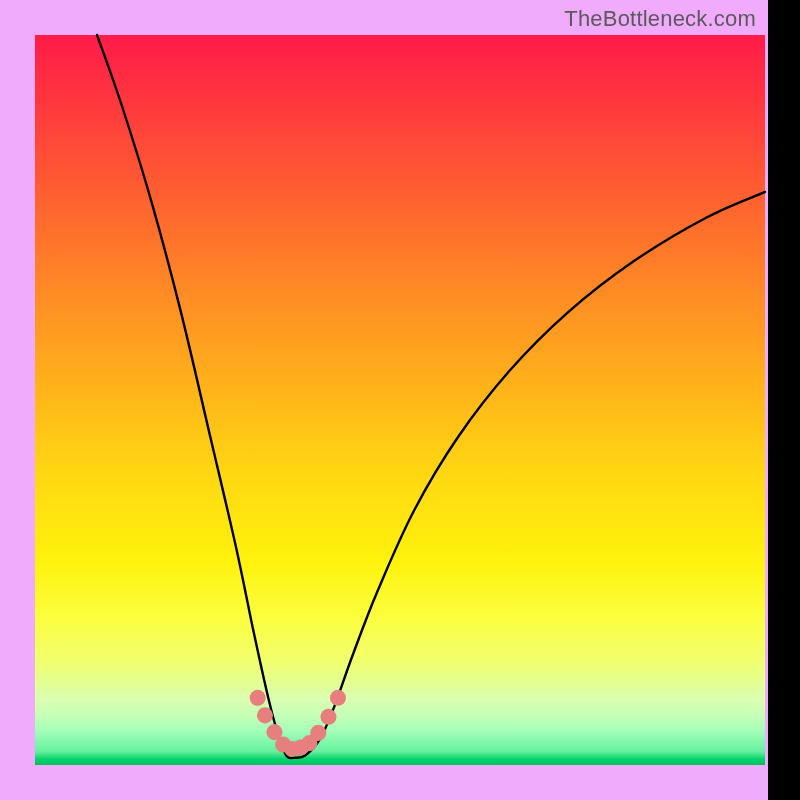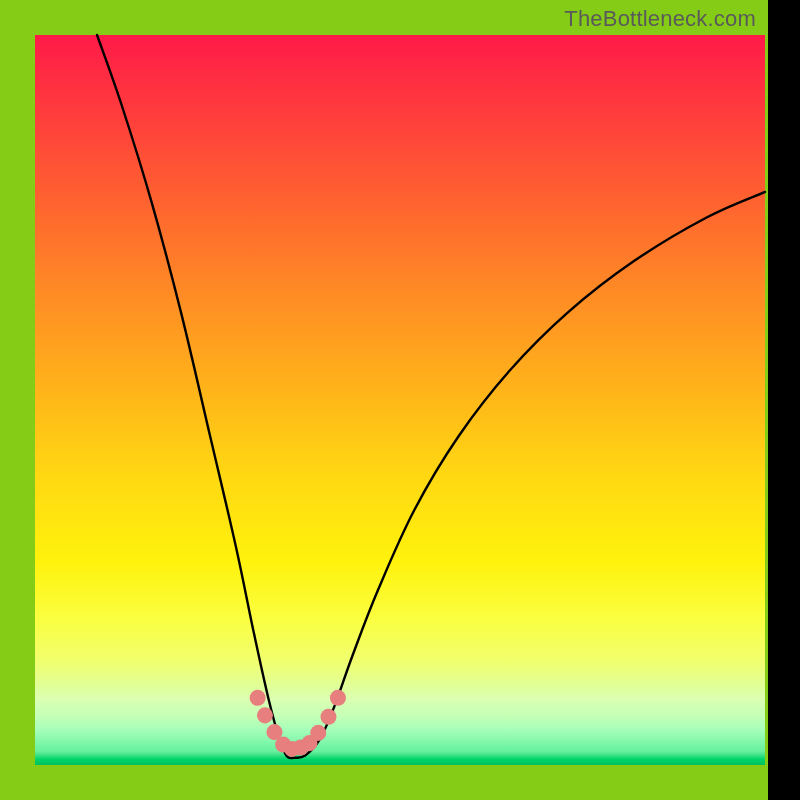--- a/index.html
+++ b/index.html
@@ -10,21 +10,21 @@
     background: #000;
     overflow: hidden;
     font-family: Arial, Helvetica, sans-serif;
   }
   .frame {
     position: absolute;
     left: 0;
     top: 0;
     width: 768px;
     height: 800px;
-    background: #84cc16;
+    background: #f0abfc;
   }
   .plot {
     position: absolute;
     left: 35px;
     top: 35px;
     width: 730px;
     height: 730px;
     background: linear-gradient(to bottom,
       #ff1a48 0%,
       #ff3a3d 10%,

